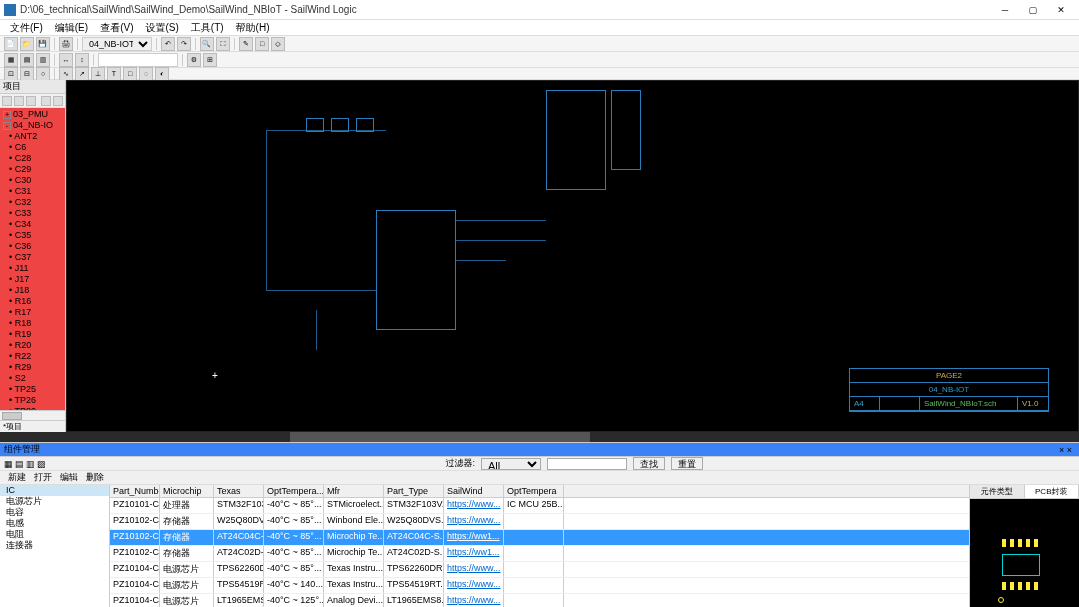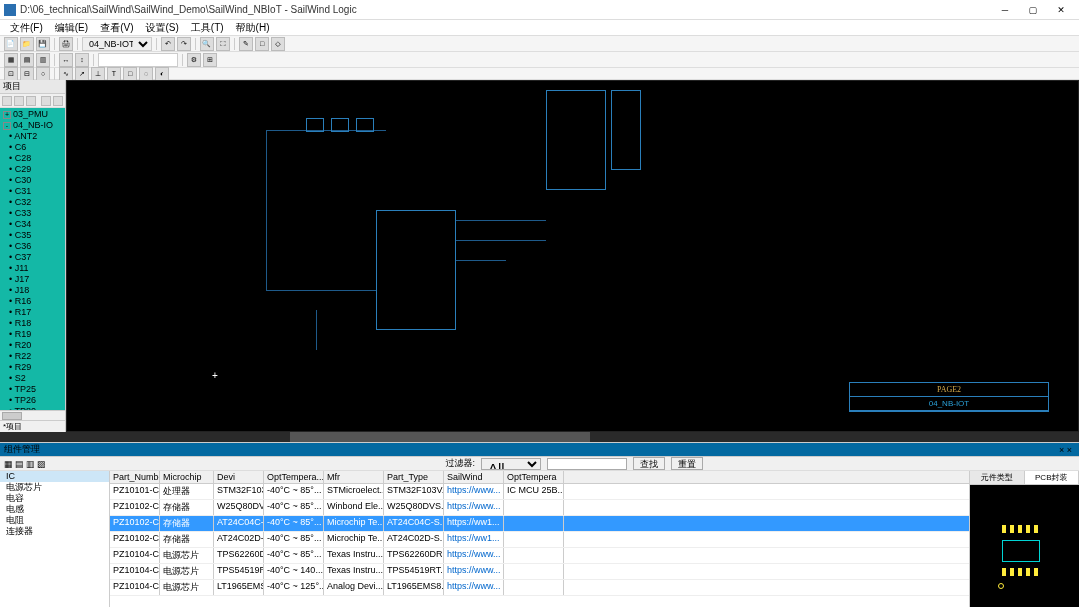--- a/index.html
+++ b/index.html
@@ -9,61 +9,61 @@
 .titlebar-text { flex: 1; font-size: 10px; color: #333; }
 .win-controls { display: flex; gap: 0; }
 .win-btn { width: 28px; height: 18px; display: flex; align-items: center; justify-content: center; font-size: 9px; cursor: pointer; }
 .menubar { background: #fff; height: 16px; display: flex; align-items: center; padding: 0 4px; font-size: 10px; border-bottom: 1px solid #ddd; }
 .menu-item { padding: 0 6px; cursor: pointer; }
 .toolbar { background: #f5f5f5; height: 16px; display: flex; align-items: center; padding: 0 4px; gap: 2px; border-bottom: 1px solid #ddd; }
 .tb-btn { width: 14px; height: 14px; background: #ddd; border: 1px solid #bbb; cursor: pointer; font-size: 7px; display: flex; align-items: center; justify-content: center; }
 .tb-sep { width: 1px; height: 12px; background: #ccc; margin: 0 2px; }
 .tb-select { font-size: 9px; height: 14px; border: 1px solid #ccc; padding: 0 2px; }
 .main-layout { display: flex; height: 352px; }
-.left-panel { width: 66px; background: #14b8a6; border-right: 1px solid #ccc; display: flex; flex-direction: column; }
+.left-panel { width: 66px; background: #ef4444; border-right: 1px solid #ccc; display: flex; flex-direction: column; }
 .tree-header { background: #e8e8e8; height: 14px; font-size: 9px; padding: 0 3px; display: flex; align-items: center; border-bottom: 1px solid #ccc; }
 .tree-toolbar { height: 14px; background: #f0f0f0; display:flex; align-items:center; gap:2px; padding:0 2px; border-bottom:1px solid #ddd;}
 .tree-tbbtn { width:10px; height:10px; background:#ddd; border:1px solid #bbb;}
 .tree { flex: 1; overflow-y: auto; overflow-x: auto; font-size: 9px; padding: 1px; }
 .tree-node { padding: 0 0 0 8px; white-space: nowrap; cursor: pointer; line-height: 11px; }
 .tree-node.top { padding-left: 2px; font-weight: normal; }
 .tree-exp { display: inline-block; width: 8px; height: 8px; border: 1px solid #888; font-size: 7px; line-height: 6px; text-align: center; margin-right: 2px; }
 .tree-scroll-bottom { height: 10px; background: #f0f0f0; border-top: 1px solid #ccc; position:relative; }
 .tree-scroll-thumb { position:absolute; left:2px; top:1px; width:20px; height:8px; background:#ccc; border:1px solid #aaa;}
 .tree-tab { height: 12px; background: #f0f0f0; font-size: 8px; padding: 0 3px; border-top: 1px solid #ccc; }
 .canvas-area { flex: 1; background: #000; position: relative; overflow: hidden; }
 .canvas-border { position: absolute; inset: 0; border: 1px solid #222; }
 .sch-line { position: absolute; background: #1e5a8a; }
 .sch-comp { position: absolute; border: 1px solid #2a7fbb; }
 .title-block { position: absolute; right: 30px; bottom: 20px; border: 1px solid #2a7fbb; width: 200px; }
 .tb-row { display: flex; border-bottom: 1px solid #2a7fbb; height: 14px; }
 .tb-cell { flex: 1; color: #2a9fd6; font-size: 8px; padding: 1px 4px; border-right: 1px solid #2a7fbb; display:flex; align-items:center; }
 .tb-cell:last-child{border-right:none;}
 .tb-cell.green { color: #5dbb5d; }
-.tb-cell.orange { color: #d4a94a; font-family: Liberation Serif, serif; }
+.tb-cell.orange { color: #d4a94a; }
 .canvas-scroll-h { height: 10px; background: #2a2a2a; display: flex; position:relative; }
 .canvas-sc-thumb { position:absolute; left:290px; top:0; width:300px; height:10px; background:#555;}
 .bottom-panel { height: 200px; background: #fff; display: flex; flex-direction: column; border-top: 1px solid #ccc; }
-.bottom-header { height: 14px; background: #0369a1; font-size: 9px; padding: 0 4px; display: flex; align-items: center; border-bottom: 1px solid #ccc; justify-content:space-between;}
+.bottom-header { height: 14px; background: #3b82f6; font-size: 9px; padding: 0 4px; display: flex; align-items: center; border-bottom: 1px solid #ccc; justify-content:space-between;}
 .bottom-close { cursor:pointer; padding:0 3px;}
 .bottom-toolbar { height: 14px; background: #f0f0f0; display: flex; align-items: center; gap: 4px; padding: 0 4px; font-size: 9px; border-bottom: 1px solid #ddd; }
 .bottom-tab-btn { padding: 0 4px; cursor: pointer; }
-.filter-input { height:12px; border:1px solid #aaa; font-size:15px; padding:0 2px;}
+.filter-input { height:12px; border:1px solid #aaa; font-size:11px; padding:0 2px;}
 .filter-btn { padding:0 6px; height:13px; border:1px solid #aaa; background:#f0f0f0; font-size:9px; cursor:pointer;}
 .bottom-content { flex: 1; display: flex; overflow: hidden; }
 .cat-list { width: 110px; border-right: 1px solid #ccc; font-size: 9px; overflow-y: auto; }
 .cat-item { padding: 0px 6px; cursor: pointer; line-height: 11px; }
 .cat-item.sel { background: #cde6f7; }
 .parts-table { flex: 1; overflow: auto; font-size: 9px; position:relative;}
 .pt-header { display: flex; background: #f0f0f0; border-bottom: 1px solid #ccc; position: sticky; top: 0; }
 .pt-col { border-right: 1px solid #ccc; padding: 1px 3px; overflow: hidden; white-space: nowrap; }
 .pt-row { display: flex; border-bottom: 1px solid #eee; cursor: pointer; }
 .pt-row.sel { background: #3399ff; color: #fff; }
 .pt-row.sel .pt-link{color:#fff;}
-.pt-link { color: #0066cc; }
+.pt-link { color: #0066cc; text-decoration: underline; }
 .c0{width:50px;} .c1{width:54px;} .c2{width:50px;} .c3{width:60px;} .c4{width:60px;} .c5{width:60px;} .c6{width:60px;} .c7{width:60px;}
 .preview-panel { width: 110px; border-left: 1px solid #ccc; display: flex; flex-direction: column; }
 .preview-tabs { height: 14px; display: flex; font-size: 8px; border-bottom: 1px solid #ccc; }
 .preview-tab { flex: 1; text-align: center; padding: 1px 0; cursor: pointer; border-right: 1px solid #ccc; }
 .preview-tab.active { background: #fff; }
 .preview-tab:not(.active){background:#e8e8e8;}
 .preview-canvas { flex: 1; background: #000; position: relative; }
 .preview-pin { position: absolute; width: 4px; height: 8px; background: #ffeb3b; }
 .dots-grid { position:absolute; inset:0; background-image: radial-gradient(circle, #1a3a52 0.5px, transparent 0.5px); background-size: 6px 6px; opacity:0.5; pointer-events:none;}
 </style>
@@ -205,20 +205,26 @@
     <div class="sch-comp" style="left:265px;top:38px;width:18px;height:14px;"></div>
     <div class="sch-comp" style="left:290px;top:38px;width:18px;height:14px;"></div>
 
     <div class="title-block">
       <div class="tb-row">
           <div class="tb-cell orange" style="text-align:center;justify-content:center;">PAGE2</div>
         </div>
       <div class="tb-row">
           <div class="tb-cell" style="text-align:center;justify-content:center;">04_NB-IOT</div>
         </div>
+      <div class="tb-row">
+        <div class="tb-cell" style="flex:0 0 30px;">A4</div>
+        <div class="tb-cell" style="flex:0 0 40px;"></div>
+        <div class="tb-cell green">SailWind_NBIoT.sch</div>
+        <div class="tb-cell orange" style="flex:0 0 30px;">V1.0</div>
+      </div>
     </div>
 
     <div style="position:absolute;left:146px;top:290px;color:#fff;font-size:10px;">+</div>
   </div>
 </div>
 
 <div class="canvas-scroll-h">
   <div class="canvas-sc-thumb"></div>
 </div>
 
@@ -231,34 +237,40 @@
     <span>▦ ▤ ▥ ▨</span>
     <span style="flex:0 0 20px;"></span>
     <div style="flex:1; display:flex; justify-content:center; gap:6px; align-items:center;">
       <span>过滤器:</span>
       <select class="filter-input" style="width:60px;"><option>All</option></select>
       <input class="filter-input" style="width: 80px;">
       <button class="filter-btn">查找</button>
       <button class="filter-btn">重置</button>
     </div>
   </div>
+  <div class="bottom-toolbar" style="gap:0;">
+    <span class="bottom-tab-btn">新建</span>
+    <span class="bottom-tab-btn">打开</span>
+    <span class="bottom-tab-btn">编辑</span>
+    <span class="bottom-tab-btn">删除</span>
+  </div>
   <div class="bottom-content">
     <div class="cat-list">
       <div class="cat-item sel">IC</div>
       <div class="cat-item">电源芯片</div>
       <div class="cat-item">电容</div>
       <div class="cat-item">电感</div>
       <div class="cat-item">电阻</div>
       <div class="cat-item">连接器</div>
     </div>
     <div class="parts-table">
       <div class="pt-header">
         <div class="pt-col c0">Part_Number</div>
         <div class="pt-col c1">Microchip</div>
-        <div class="pt-col c2">Devi</div>
+        <div class="pt-col c2">Texas</div>
         <div class="pt-col c3">OptTempera...</div>
         <div class="pt-col c4">Mfr</div>
         <div class="pt-col c5">Part_Type</div>
         <div class="pt-col c6">SailWind</div>
         <div class="pt-col c7">OptTempera</div>
       </div>
       <div id="table-body">
           <div class="pt-row">
             <div class="pt-col c0">PZ10101-C00...</div>
             <div class="pt-col c1">处理器</div>

